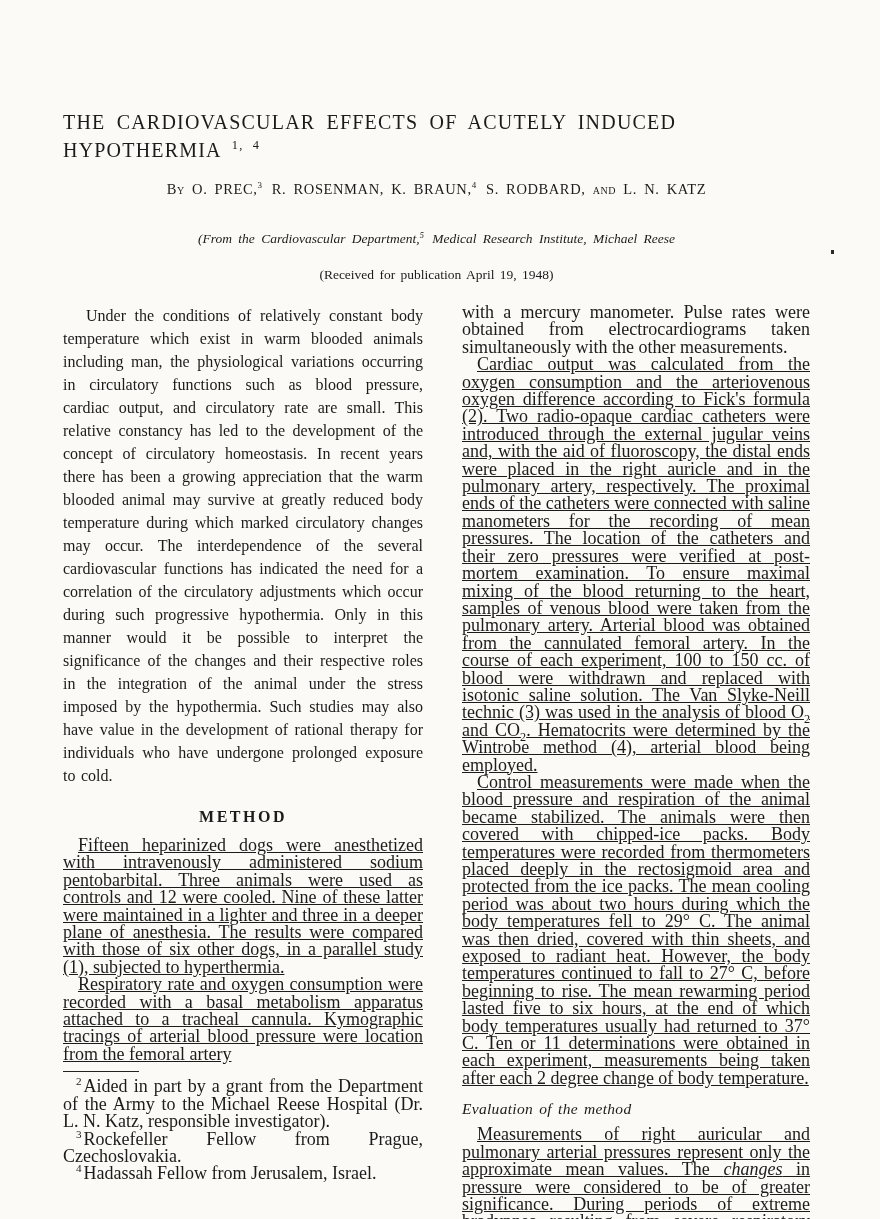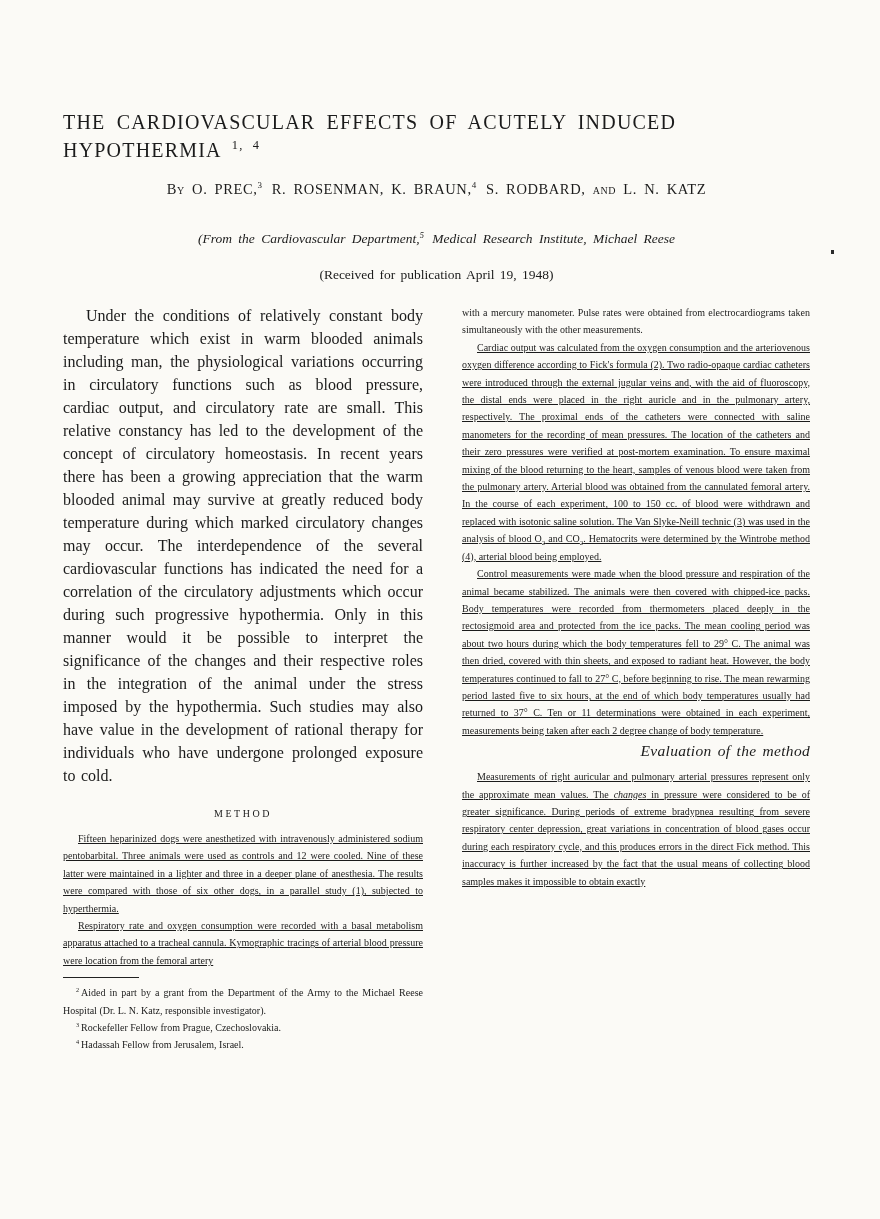--- a/index.html
+++ b/index.html
@@ -71,48 +71,48 @@
   .col-right { width: 348px; }
   p { margin: 0; }
   .intro {
     font-size: 16px;
     line-height: 23px;
     text-align: justify;
     text-indent: 23px;
     word-spacing: 1.5px;
   }
   .sm {
-    font-size: 10px;
+    font-size: 18px;
     line-height: 17.4px;
     text-align: justify;
   }
   .ind { text-indent: 15px; text-decoration: underline; }
   .method-heading {
     margin: 21px 0 11px 0;
     text-align: center;
-    font-size: 10px;
-    font-weight: normal;
+    font-size: 16px;
+    font-weight: bold;
     letter-spacing: 2.5px;
   }
   .fn-rule {
     width: 76px;
     border: none;
     border-top: 1.4px solid #222;
     margin: 8px 0 6px 0;
   }
   .fn { text-indent: 13px; }
   .fn sup, .byline sup, .affiliation sup { padding-right: 2px; }
   .eval-heading {
-    margin: 3px 0 8px 0;
+    margin: 13px 0 8px 0;
     font-size: 15.5px;
     font-style: italic;
     font-weight: normal;
     letter-spacing: 0.3px;
     word-spacing: 2px;
-    text-align: right;
+    text-align: left;
   }
   .stray-dot {
     position: absolute;
     left: 831px;
     top: 250px;
     width: 3px;
     height: 4px;
     background: #2a2a2a;
   }
   .ital { font-style: italic; }

